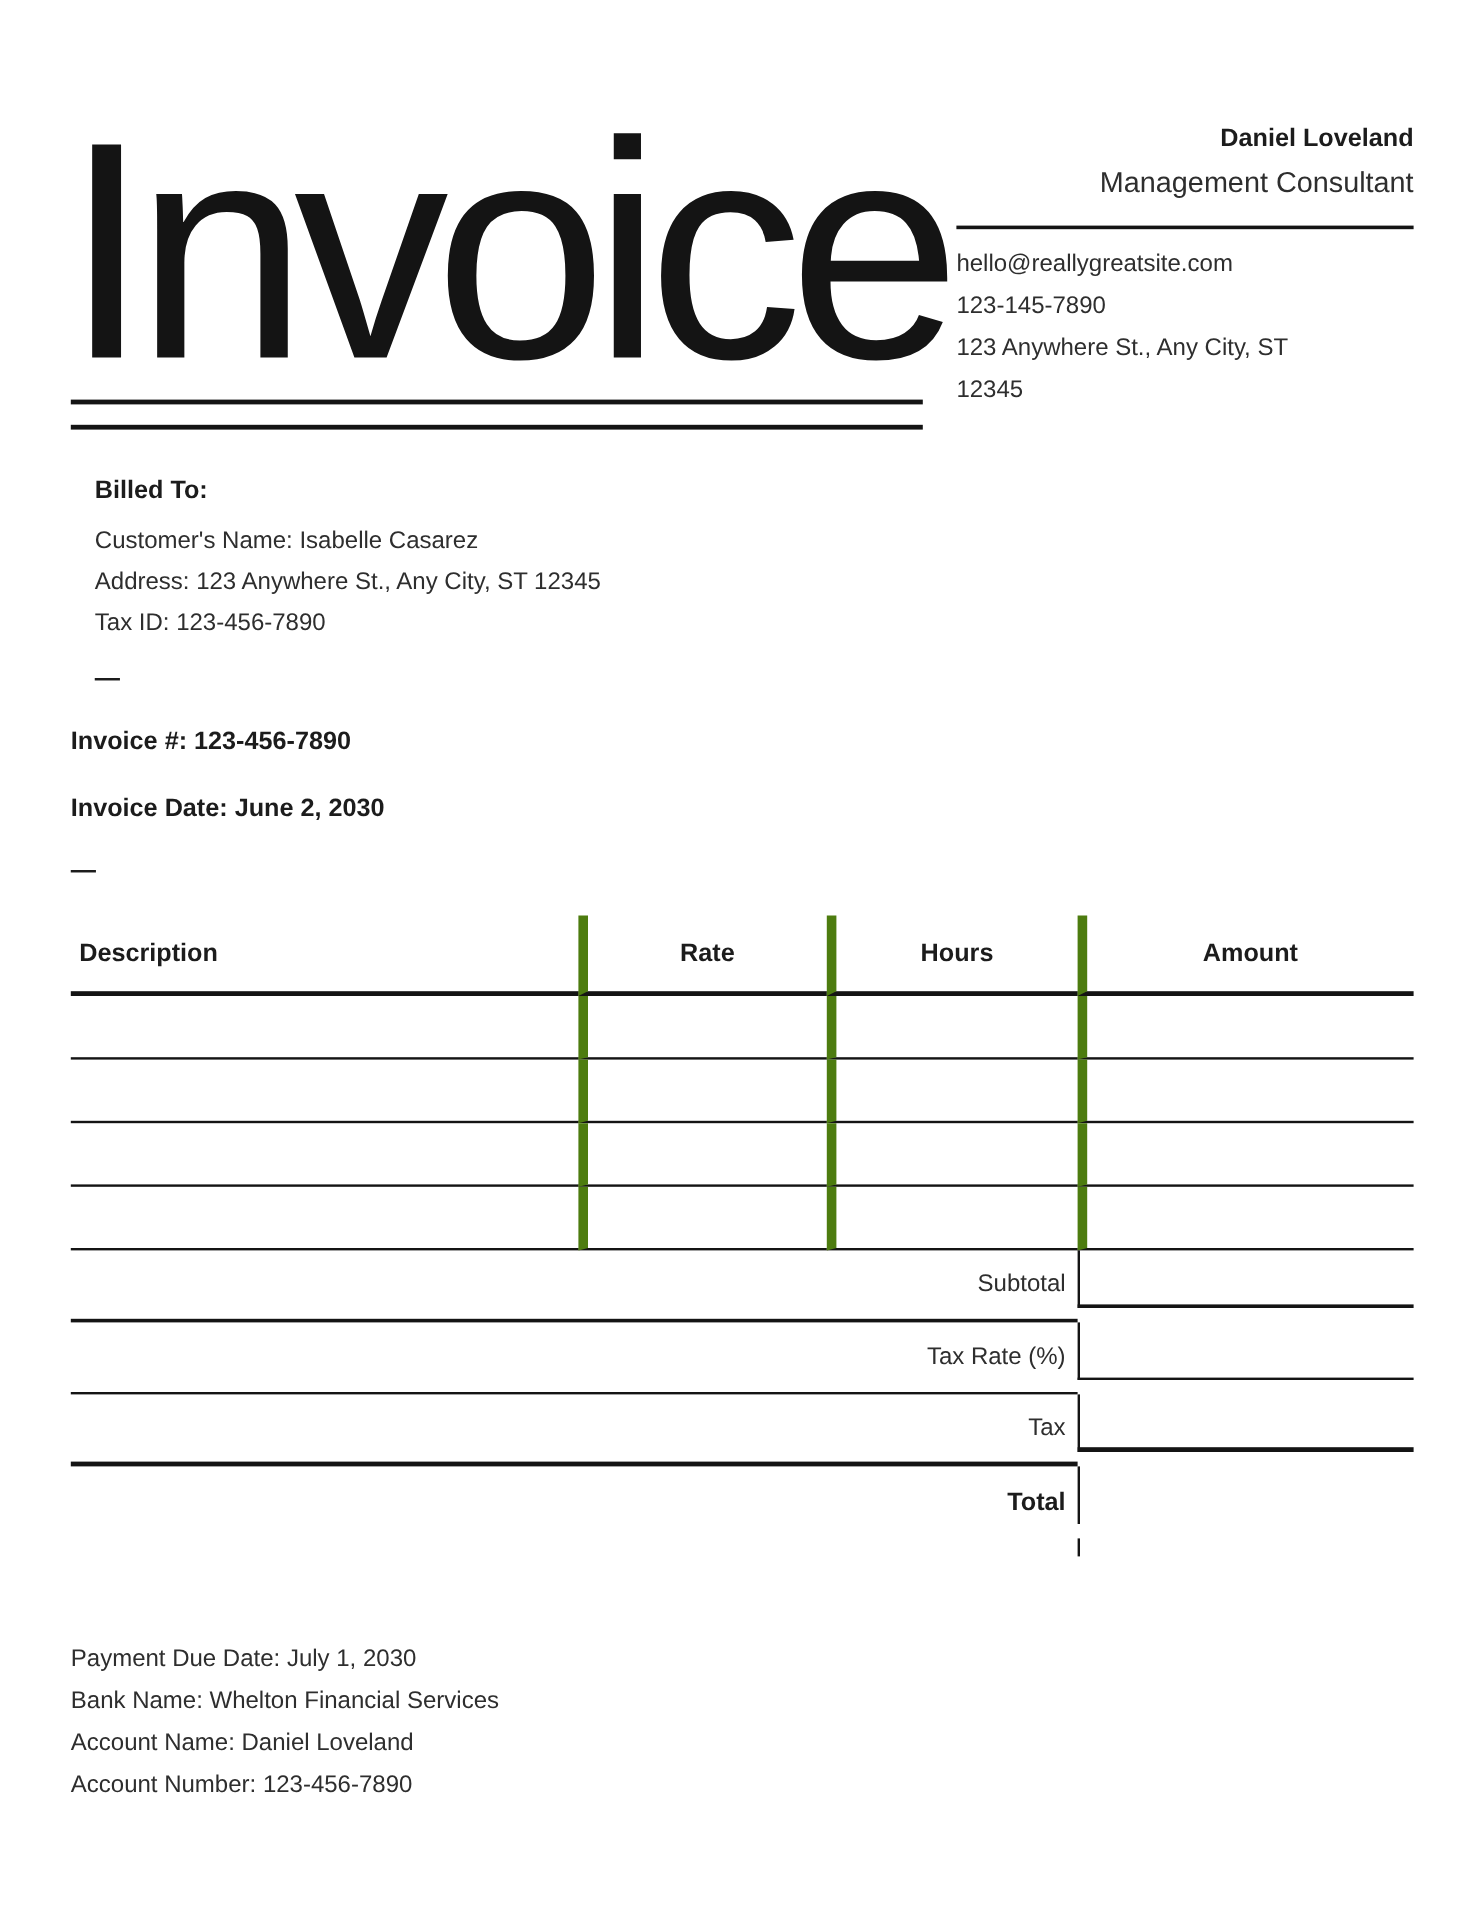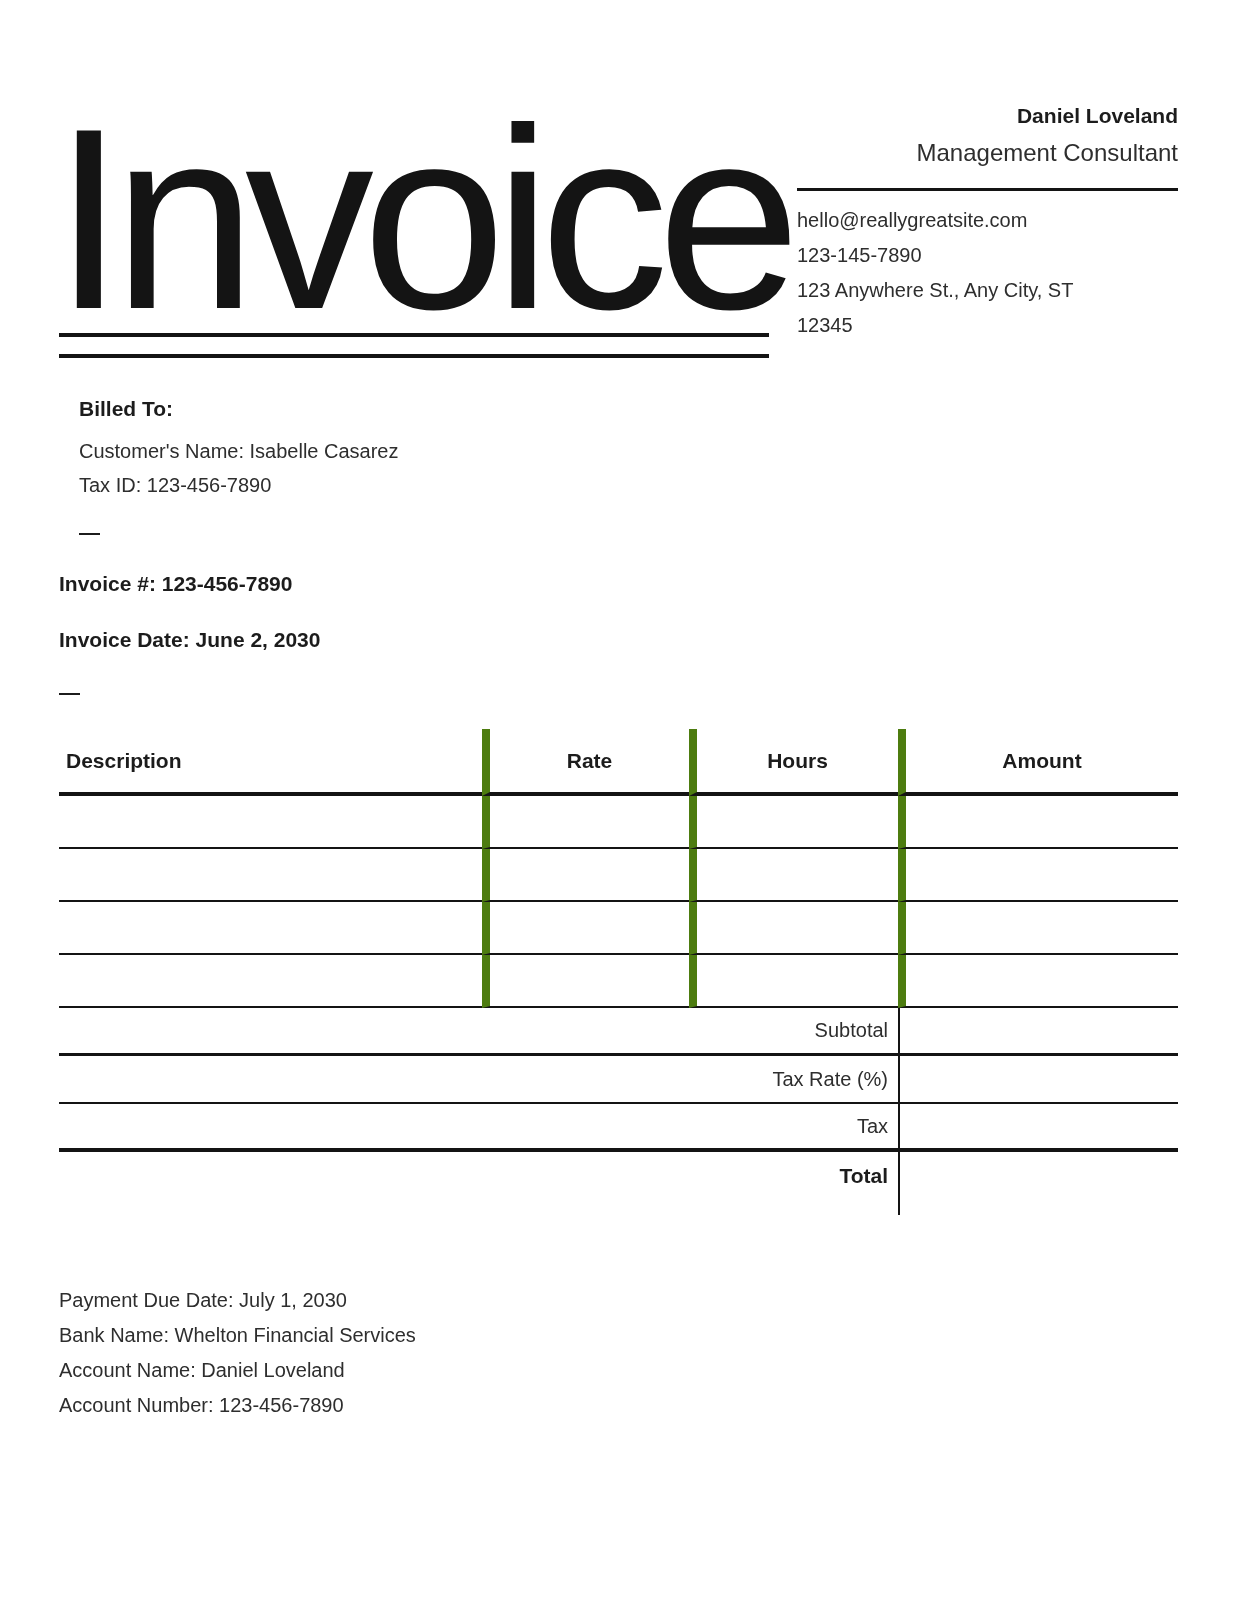--- a/index.html
+++ b/index.html
@@ -7,21 +7,21 @@
   body {
     font-family: "Liberation Sans", sans-serif;
     color: #2e2e2e;
     position: relative;
   }
   .page { padding: 0 59px; width: 1237px; }
 
   
   .header { position: relative; height: 364px; }
   .title {
-    position: absolute; left: -6px; top: 90px;
+    position: absolute; left: -6px; top: 80px;
     font-size: 258px; line-height: 1; letter-spacing: -0.045em;
     font-weight: 400; color: #141414; white-space: nowrap;
   }
   .title-lines { position: absolute; left: 0; top: 333px; width: 710px; }
   .tline { height: 4px; background: #141414; }
   .tline + .tline { margin-top: 17px; }
 
   .header-right { position: absolute; right: 0; top: 104px; width: 381px; }
   .consultant-name { font-size: 21px; font-weight: 700; color: #1c1c1c; text-align: right; }
   .consultant-role { font-size: 24px; color: #2e2e2e; text-align: right; margin-top: 11px; }
@@ -53,21 +53,21 @@
   .th {
     font-size: 21px; font-weight: 700; color: #1c1c1c;
     height: 67px; border-bottom: 4px solid #141414;
   }
   .th.c-desc { justify-content: flex-start; padding-left: 7px; }
   .th.c-center { justify-content: center; }
   .v-border { border-left: 8px solid #4d7c0f; text-align: center; }
   .td { height: 53px; border-bottom: 2px solid #141414; }
   .sum-label {
     grid-column: 1 / 4; justify-content: flex-end;
-    font-size: 20px; color: #2e2e2e; padding-right: 10px; height: 48px; text-align: center;
+    font-size: 20px; color: #2e2e2e; padding-right: 10px; height: 60px; text-align: center;
   }
   .sum-value { grid-column: 4 / 5; height: 48px; border-left: 2px solid #141414; }
   .b-thick { border-bottom: 3px solid #141414; }
   .b-thin { border-bottom: 2px solid #141414; }
   .b-heavy { border-bottom: 4px solid #141414; }
   .sum-label.total { font-weight: 700; font-size: 21px; color: #1c1c1c; }
   .tail-spacer { grid-column: 1 / 4; height: 15px; }
   .tail-border { grid-column: 4 / 5; height: 15px; border-left: 2px solid #141414; }
 
   
@@ -95,20 +95,21 @@
         <p>123-145-7890</p>
         <p class="addr">123 Anywhere St., Any City, ST 12345</p>
       </div>
     </div>
   </div>
 
   <div class="billed">
     <div class="sec-heading">Billed To:</div>
     <div class="text-lines">
       <p>Customer's Name: Isabelle Casarez</p>
+      <p>Address: 123 Anywhere St., Any City, ST 12345</p>
       <p>Tax ID: 123-456-7890</p>
     </div>
     <div class="dash">—</div>
   </div>
 
   <div>
     <div class="meta-line invoice-number">Invoice #: 123-456-7890</div>
     <div class="meta-line invoice-date">Invoice Date: June 2, 2030</div>
     <div class="dash dash2">—</div>
   </div>

